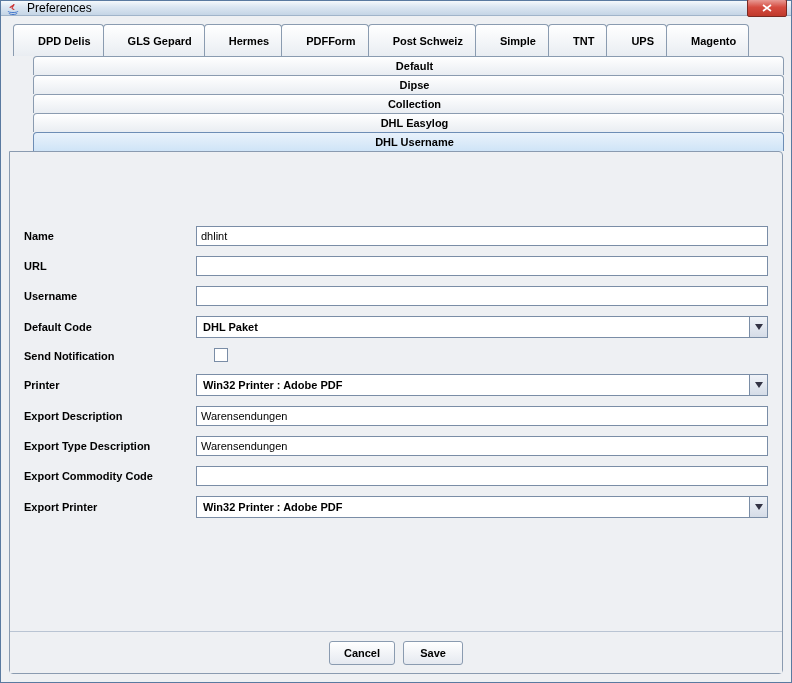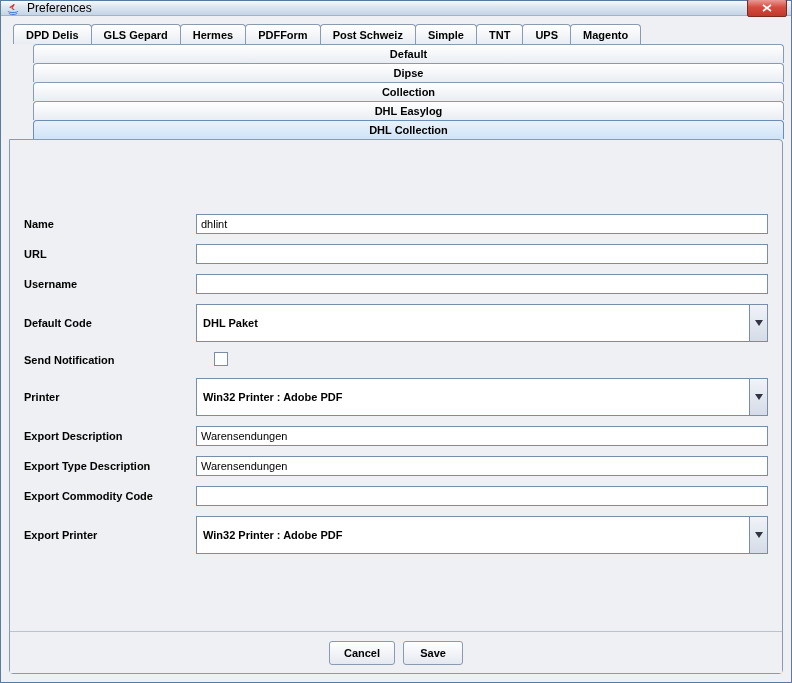--- a/index.html
+++ b/index.html
@@ -64,28 +64,28 @@
       flex-wrap: nowrap;
     }
     .tabrow.row1 { padding-left: 4px; }
     .tabrow.row2 { padding-left: 24px; flex-direction: column; }
     .tab {
       background: linear-gradient(to bottom, #ffffff 0%, #e9edf2 100%);
       border: 1px solid #8a9bb0;
       border-bottom: none;
       border-top-left-radius: 4px;
       border-top-right-radius: 4px;
-      padding: 3px 12px 3px 12px;
+      padding: 3px 12px 3px 24px;
       font-size: 11px;
       font-weight: bold;
       color: #000;
       margin-right: -1px;
       cursor: pointer;
       white-space: nowrap;
-      height: 20px;
+      height: 32px;
       display:flex;
       align-items:center;
     }
     .tab.active {
       background: linear-gradient(to bottom, #e9f2fb 0%, #cfe4f7 100%);
       border-color: #6d8db5;
     }
     .tab-panel-container { display:flex; flex-direction:column; flex:1;}
     .content-panel {
       flex: 1;
@@ -120,21 +120,21 @@
       height: 20px;
       border: 1px solid #7a8da6;
       background: #fff;
       padding: 1px 4px;
       font-size: 11px;
       font-family: inherit;
     }
     .combo-wrap {
       display: flex;
       width: 100%;
-      height: 38px;
+      height: 22px;
       border: 1px solid #7a8da6;
       background: #fff;
     }
     .combo-text {
       flex: 1;
       padding: 2px 6px;
       font-size: 11px;
       font-weight: bold;
       display:flex;
       align-items:center;
@@ -210,21 +210,21 @@
         <div class="tab">TNT</div>
         <div class="tab">UPS</div>
         <div class="tab">Magento</div>
       </div>
 
       <div class="tabrow row2">
         <div class="tab" style="flex:1;justify-content:center">Default</div>
         <div class="tab" style="flex:1;justify-content:center">Dipse</div>
         <div class="tab" style="flex:1.3;justify-content:center">Collection</div>
         <div class="tab" style="flex:1.3;justify-content:center">DHL Easylog</div>
-        <div class="tab active" style="flex:1.3;justify-content:center">DHL Collection</div>
+        <div class="tab active" style="flex:1.3;justify-content:center">DHL Username</div>
       </div>
 
       <div class="content-panel">
         <div class="form">
           <div class="form-spacer"></div>
 
           <div class="row">
             <div class="lbl">Name</div>
             <div class="ctrl"><input class="txt" value="dhlint" style=""></div>
           </div>

